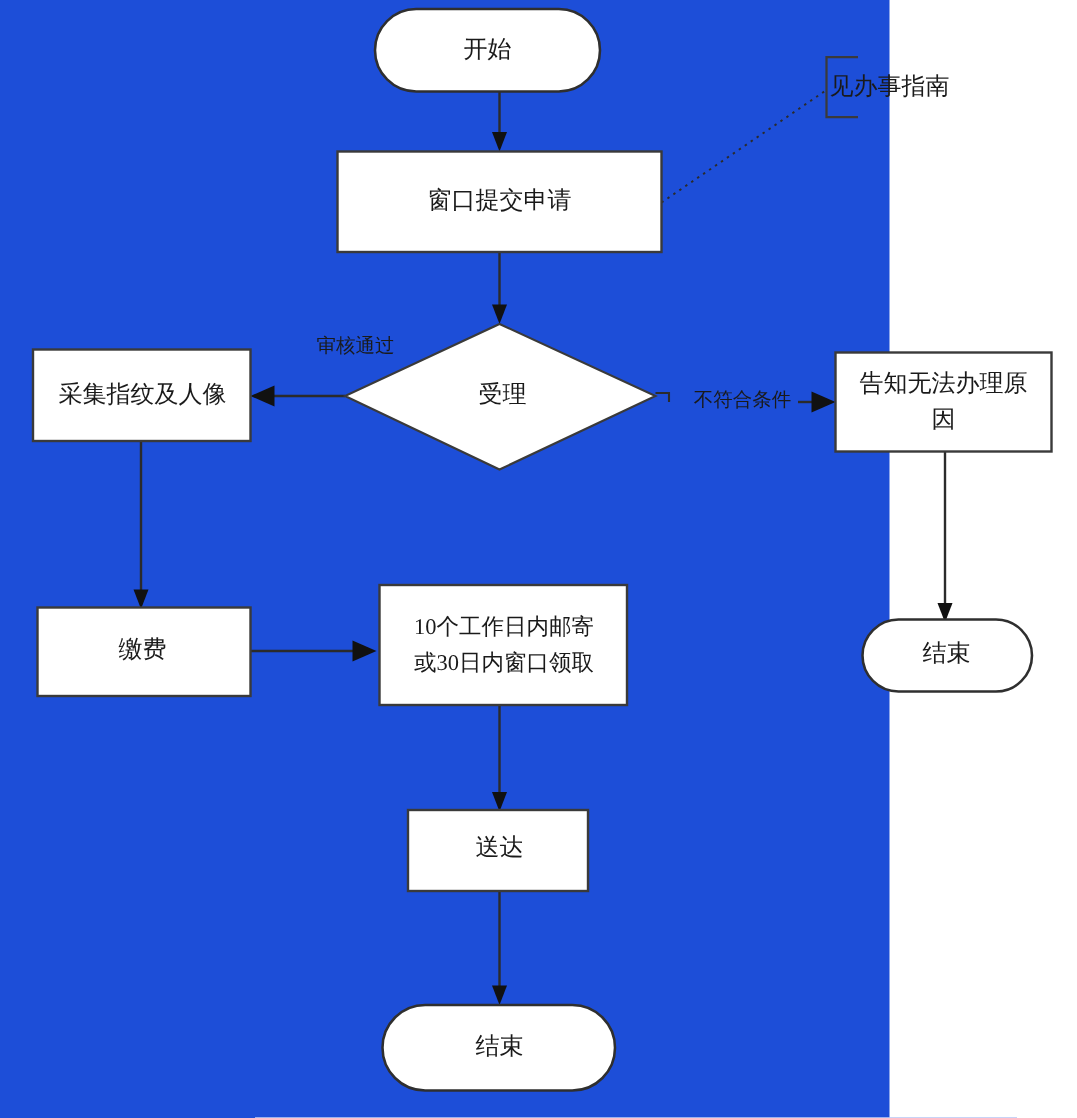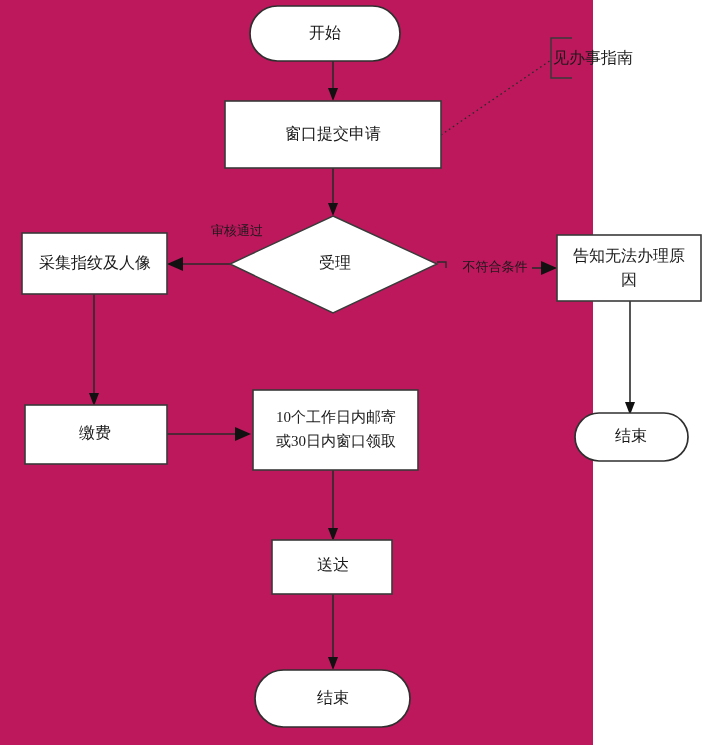--- a/index.html
+++ b/index.html
@@ -10,21 +10,21 @@
   body {
     width: 718px;
     height: 745px;
     font-family: "Liberation Serif", "DejaVu Serif", serif;
     overflow: hidden;
   }
   #flowchart-root {
     position: relative;
     width: 593px;
     height: 745px;
-    background: #be185d;
+    background: #1d4ed8;
   }
   svg.diagram {
     display: block;
     width: 718px;
     height: 745px;
   }
   .node-shape {
     fill: #ffffff;
     stroke: #3a3a3a;
     stroke-width: 1.6;

